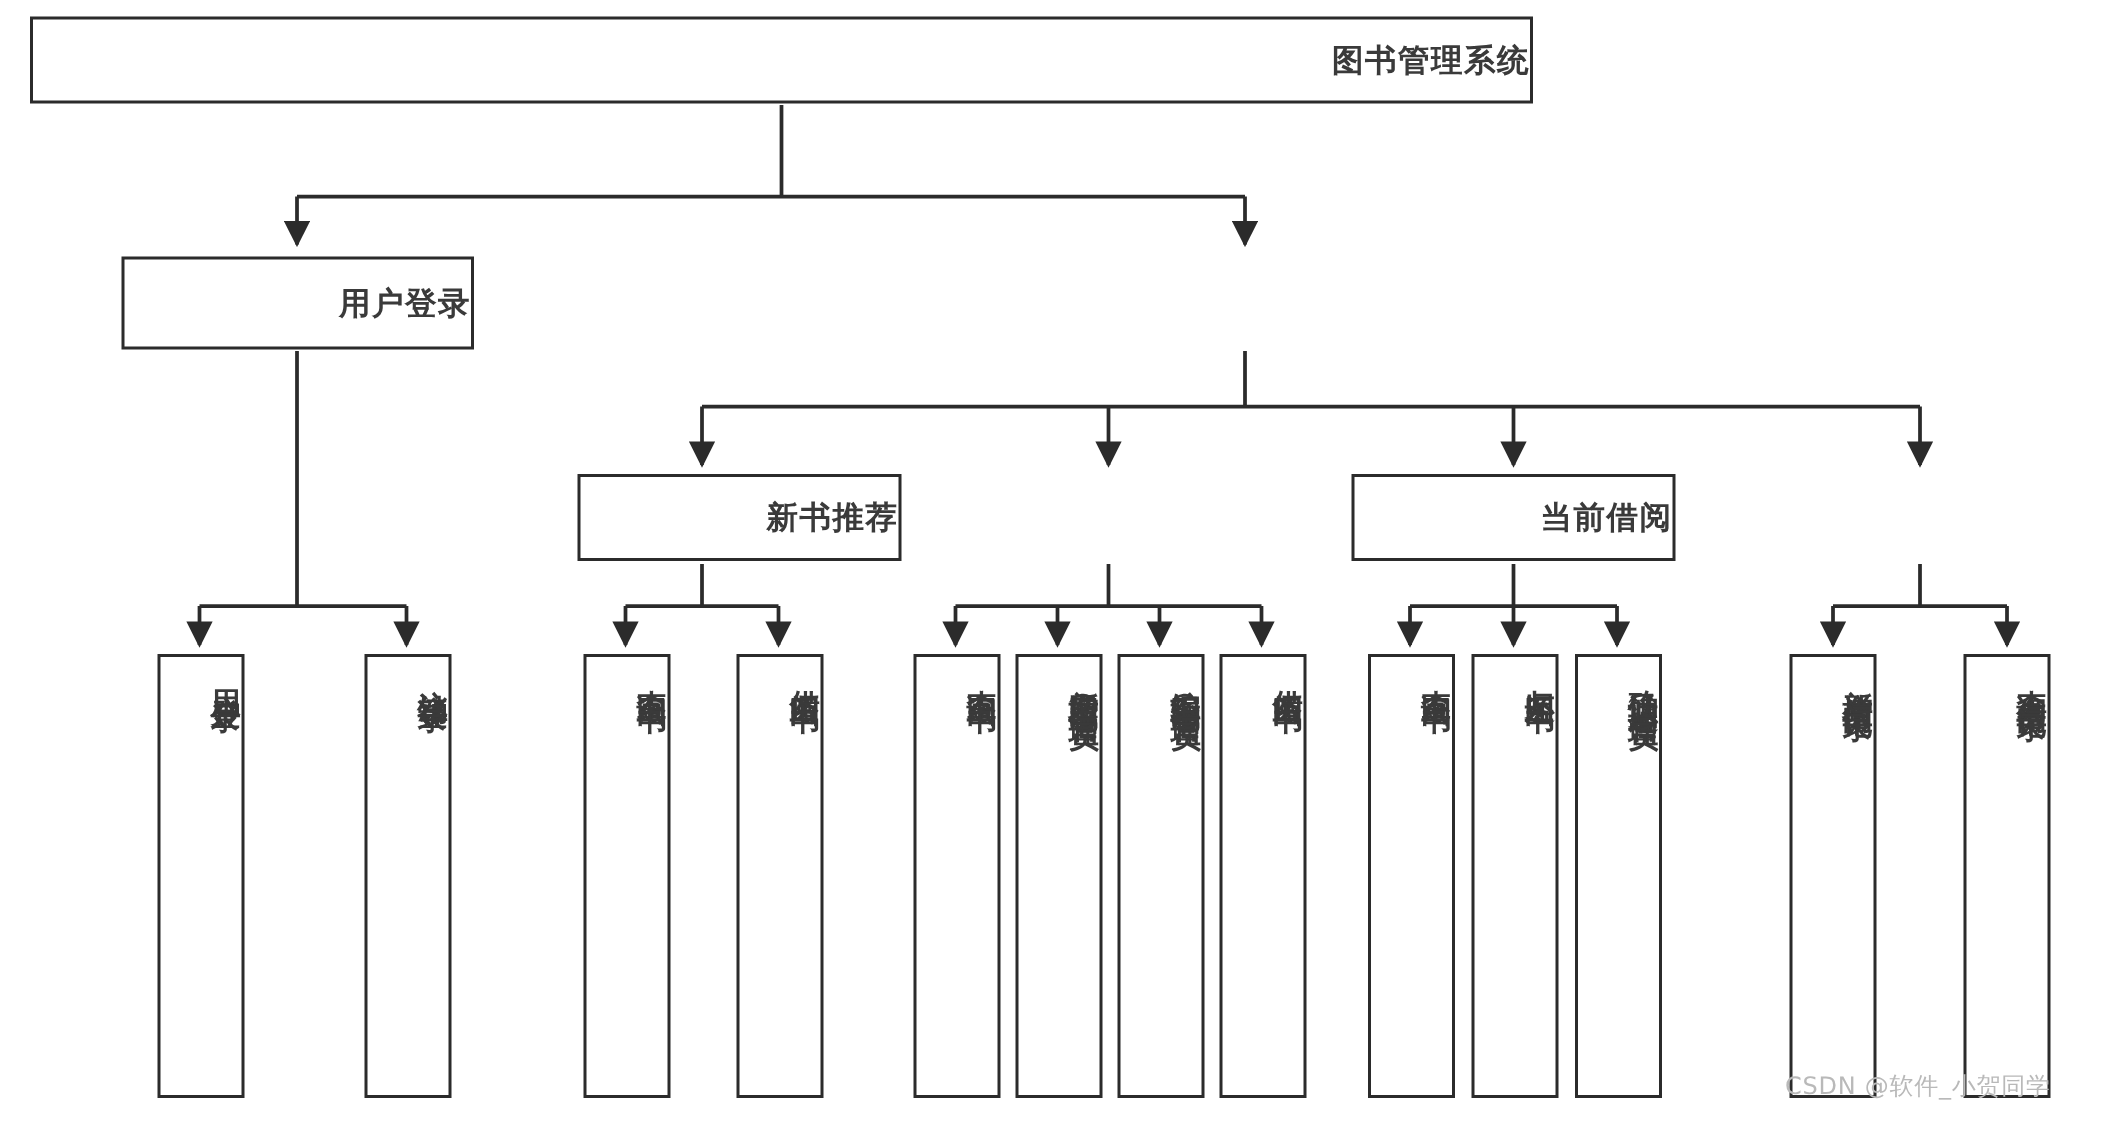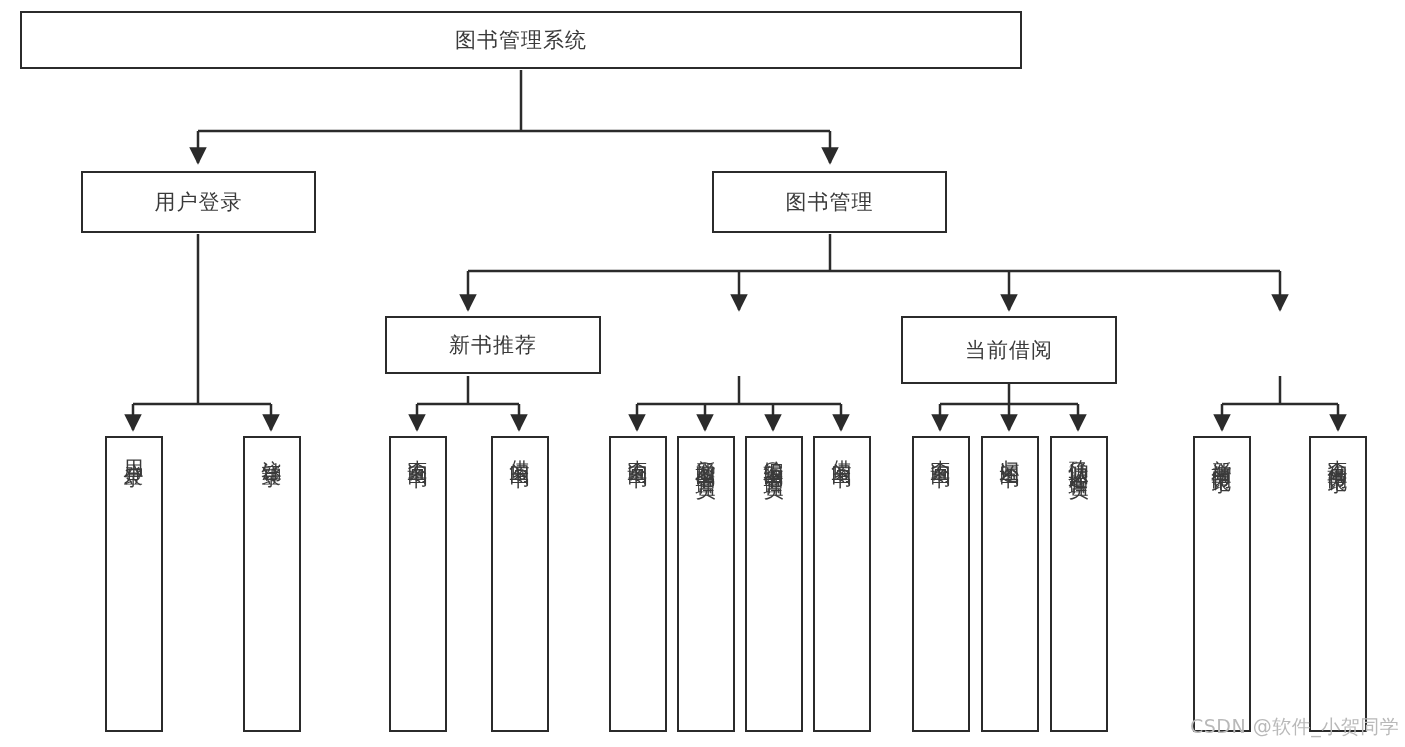--- a/index.html
+++ b/index.html
@@ -26,22 +26,23 @@
     height: 747px;
     pointer-events: none;
   }
   .node {
     position: absolute;
     box-sizing: border-box;
     background: #ffffff;
     border: 2.5px solid #2b2b2b;
     display: flex;
     align-items: center;
-    justify-content: center;
+    justify-content: flex-end;
     z-index: 2;
+    font-weight: bold;
   }
   .node .label {
     color: #3a3a3a;
     font-size: 21px;
     line-height: 1.28;
     letter-spacing: 1px;
     white-space: nowrap;
   }
   
   .node.horiz .label {
@@ -57,21 +58,21 @@
     writing-mode: vertical-rl;
     text-orientation: upright;
     font-size: 20px;
     letter-spacing: 3px;
     line-height: 1;
     white-space: nowrap;
   }
   .watermark {
     position: absolute;
     color: #b9b9b9;
-    font-size: 19px;
+    font-size: 16px;
     letter-spacing: 0.5px;
     z-index: 3;
     white-space: nowrap;
   }
 </style>
 </head>
 <body>
 
 <div id="canvas">
 
@@ -126,30 +127,27 @@
   </svg>
 
   <div class="node horiz" style="left:20px; top:11px; width:1002px; height:58px;">
     <span class="label">图书管理系统</span>
   </div>
 
   <div class="node horiz" style="left:81px; top:171px; width:235px; height:62px;">
     <span class="label">用户登录</span>
   </div>
 
-  <div class="node horiz" style="left:712px; top:171px; width:235px; height:62px;">
-    <span class="label">图书管理</span>
-  </div>
 
   <div class="node horiz" style="left:361px; top:316px; width:216px; height:58px;margin-left:24px;">
     <span class="label">新书推荐</span>
   </div>
 
 
-  <div class="node horiz" style="left:901px; top:316px; width:216px; height:68px;">
+  <div class="node horiz" style="left:901px; top:316px; width:216px; height:58px;">
     <span class="label">当前借阅</span>
   </div>
 
 
   <div class="node vert" style="left:105px; top:436px; width:58px; height:296px;">
     <span class="label">用户登录</span>
   </div>
 
   <div class="node vert" style="left:243px; top:436px; width:58px; height:296px;">
     <span class="label">注销登录</span>

